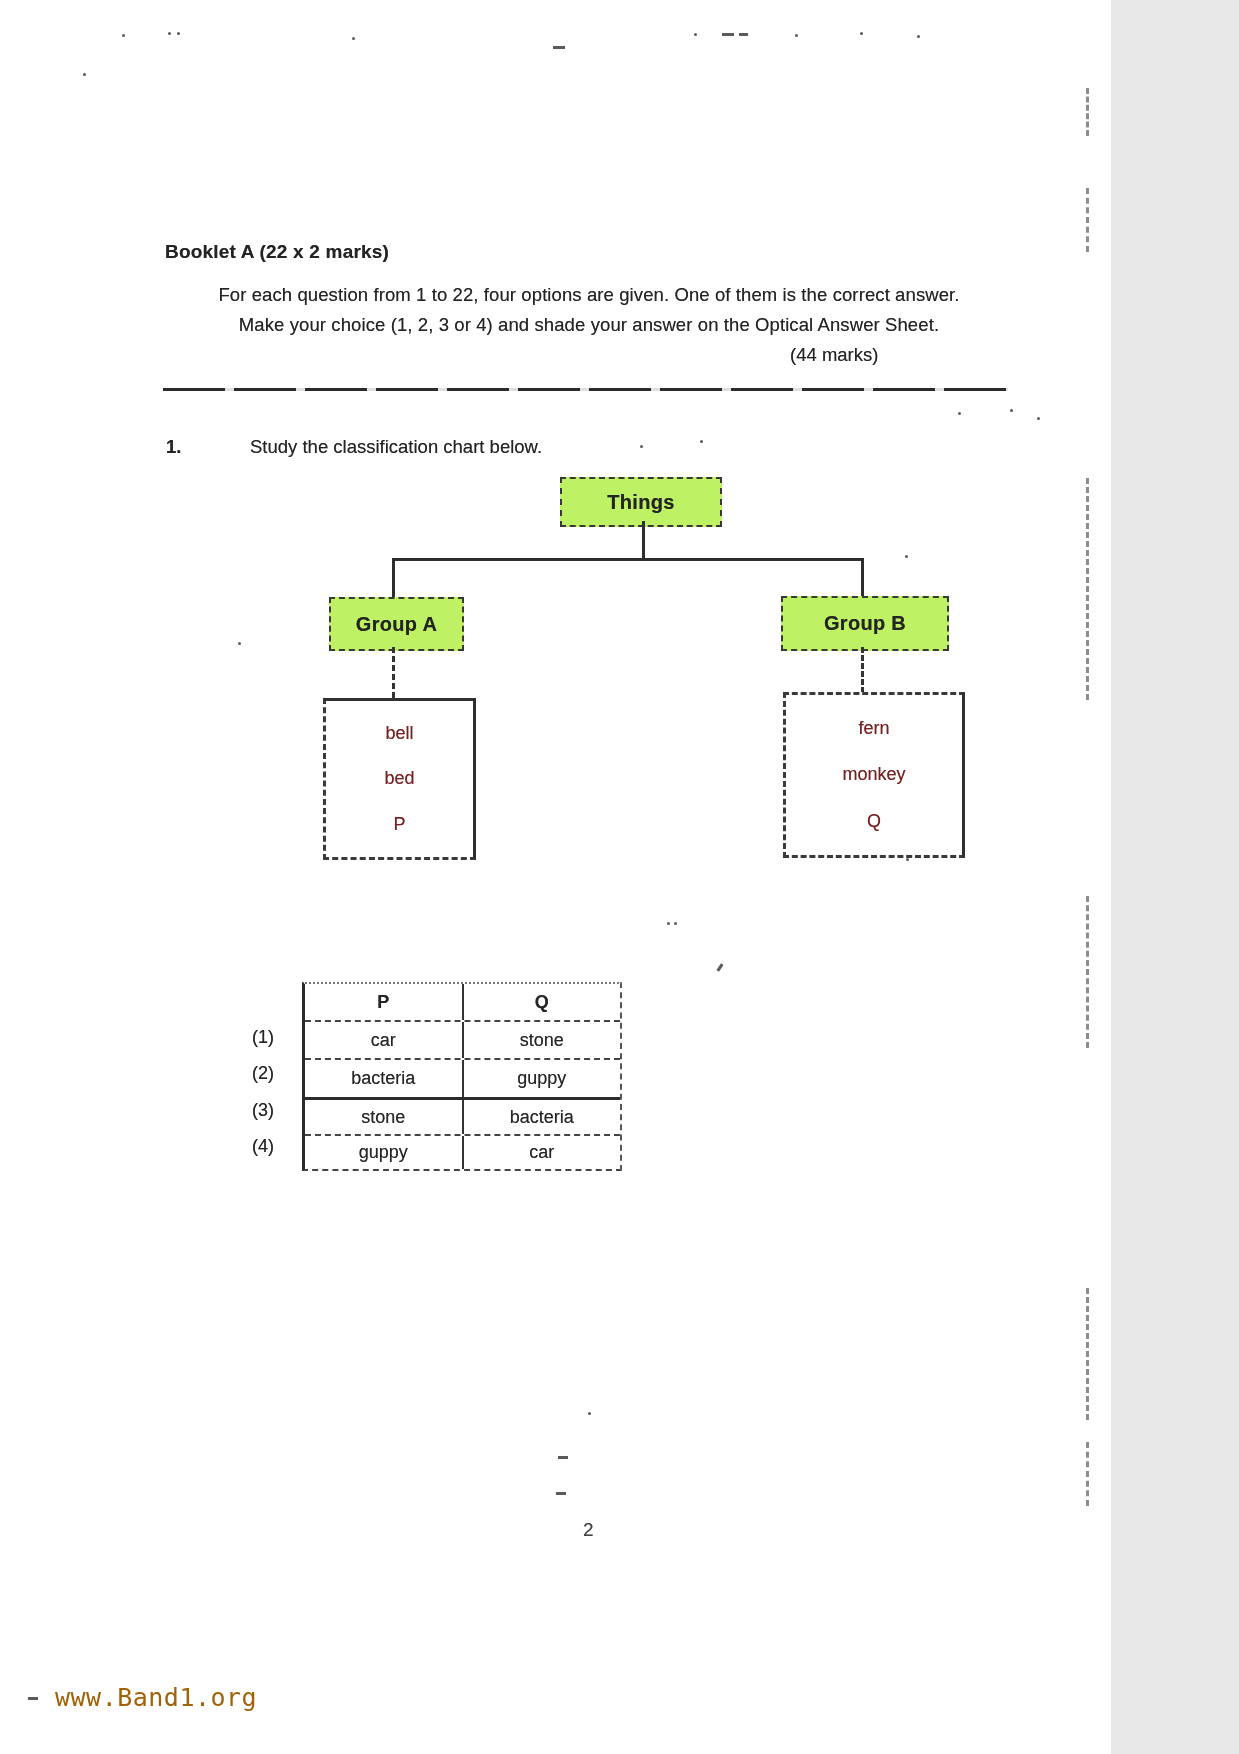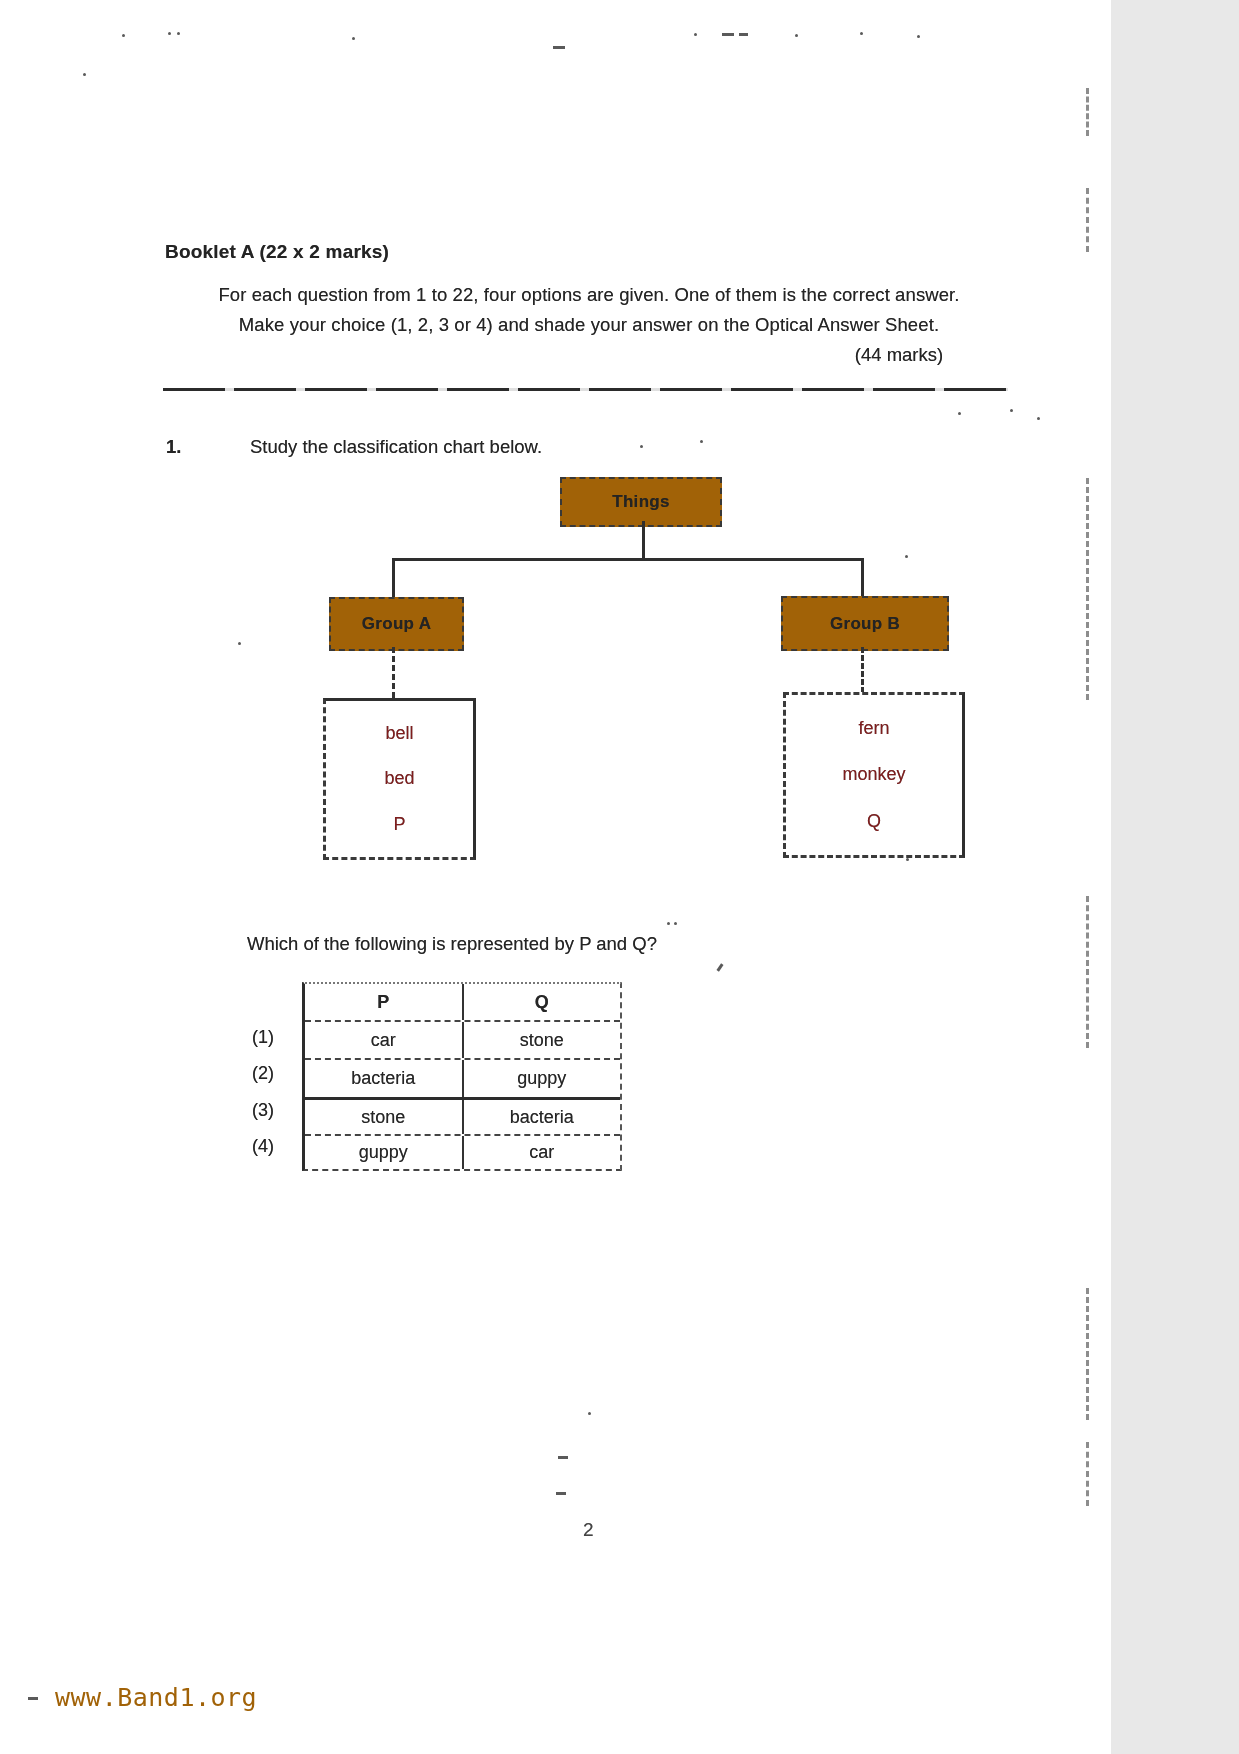--- a/index.html
+++ b/index.html
@@ -12,36 +12,36 @@
     overflow:hidden;
   }
   .abs{position:absolute;}
   .scan{text-shadow:0 0 0.6px rgba(25,25,25,0.55);}
 
   
   .booklet-title{left:165px;top:241px;font-size:19px;font-weight:700;letter-spacing:0.2px;}
   .instr{left:165px;width:848px;font-size:18.5px;font-weight:500;letter-spacing:0.1px;text-align:center;}
   .instr1{top:284px;}
   .instr2{top:314px;}
-  .marks-note{left:790px;top:344px;width:218px;text-align:center;font-size:18.5px;font-weight:500;}
+  .marks-note{left:790px;top:344px;width:218px;text-align:left;font-size:18.5px;font-weight:500;}
   .rule{
     left:163px;top:388px;width:845px;height:3px;
     background:repeating-linear-gradient(90deg,#2b2b2b 0 62px,rgba(43,43,43,0.15) 62px 71px);
   }
 
   
   .qnum{left:166px;top:436px;font-size:18.5px;font-weight:600;}
   .qprompt{left:250px;top:436px;font-size:18.5px;font-weight:400;}
   .subq{left:247px;top:933px;font-size:18.5px;font-weight:500;}
 
   
   .node{
     display:flex;align-items:center;justify-content:center;
-    border:2px dashed #383838;font-size:17px;font-weight:700;letter-spacing:0.3px;
-    background:#a16207;
+    border:2px dashed #383838;font-size:20px;font-weight:700;letter-spacing:0.3px;
+    background:#bef264;
   }
   .things{left:560px;top:477px;width:158px;height:46px;}
   .groupa{left:329px;top:597px;width:131px;height:50px;}
   .groupb{left:781px;top:596px;width:164px;height:51px;}
   .line{background:#2e2e2e;}
   .v1{left:642px;top:521px;width:3px;height:39px;}
   .h1{left:392px;top:558px;width:472px;height:3px;}
   .dropa{left:392px;top:558px;width:3px;height:41px;}
   .dropb{left:861px;top:558px;width:3px;height:40px;}
   .dashcon{width:0;border-left:3px dashed #333;}
@@ -141,21 +141,20 @@
       <div class="item">bed</div>
       <div class="item">P</div>
     </div>
     <div class="abs scan itembox itemsb">
       <div class="item">fern</div>
       <div class="item">monkey</div>
       <div class="item">Q</div>
     </div>
   </div>
 
-  <div class="abs scan subq">Which of the following is represented by P and Q?</div>
 
   <div class="abs scan olabel ol1">(1)</div>
   <div class="abs scan olabel ol2">(2)</div>
   <div class="abs scan olabel ol3">(3)</div>
   <div class="abs scan olabel ol4">(4)</div>
 
   <div class="abs scan otable">
     <div class="orow head">
       <div class="ocell cL">P</div>
       <div class="ocell">Q</div>

